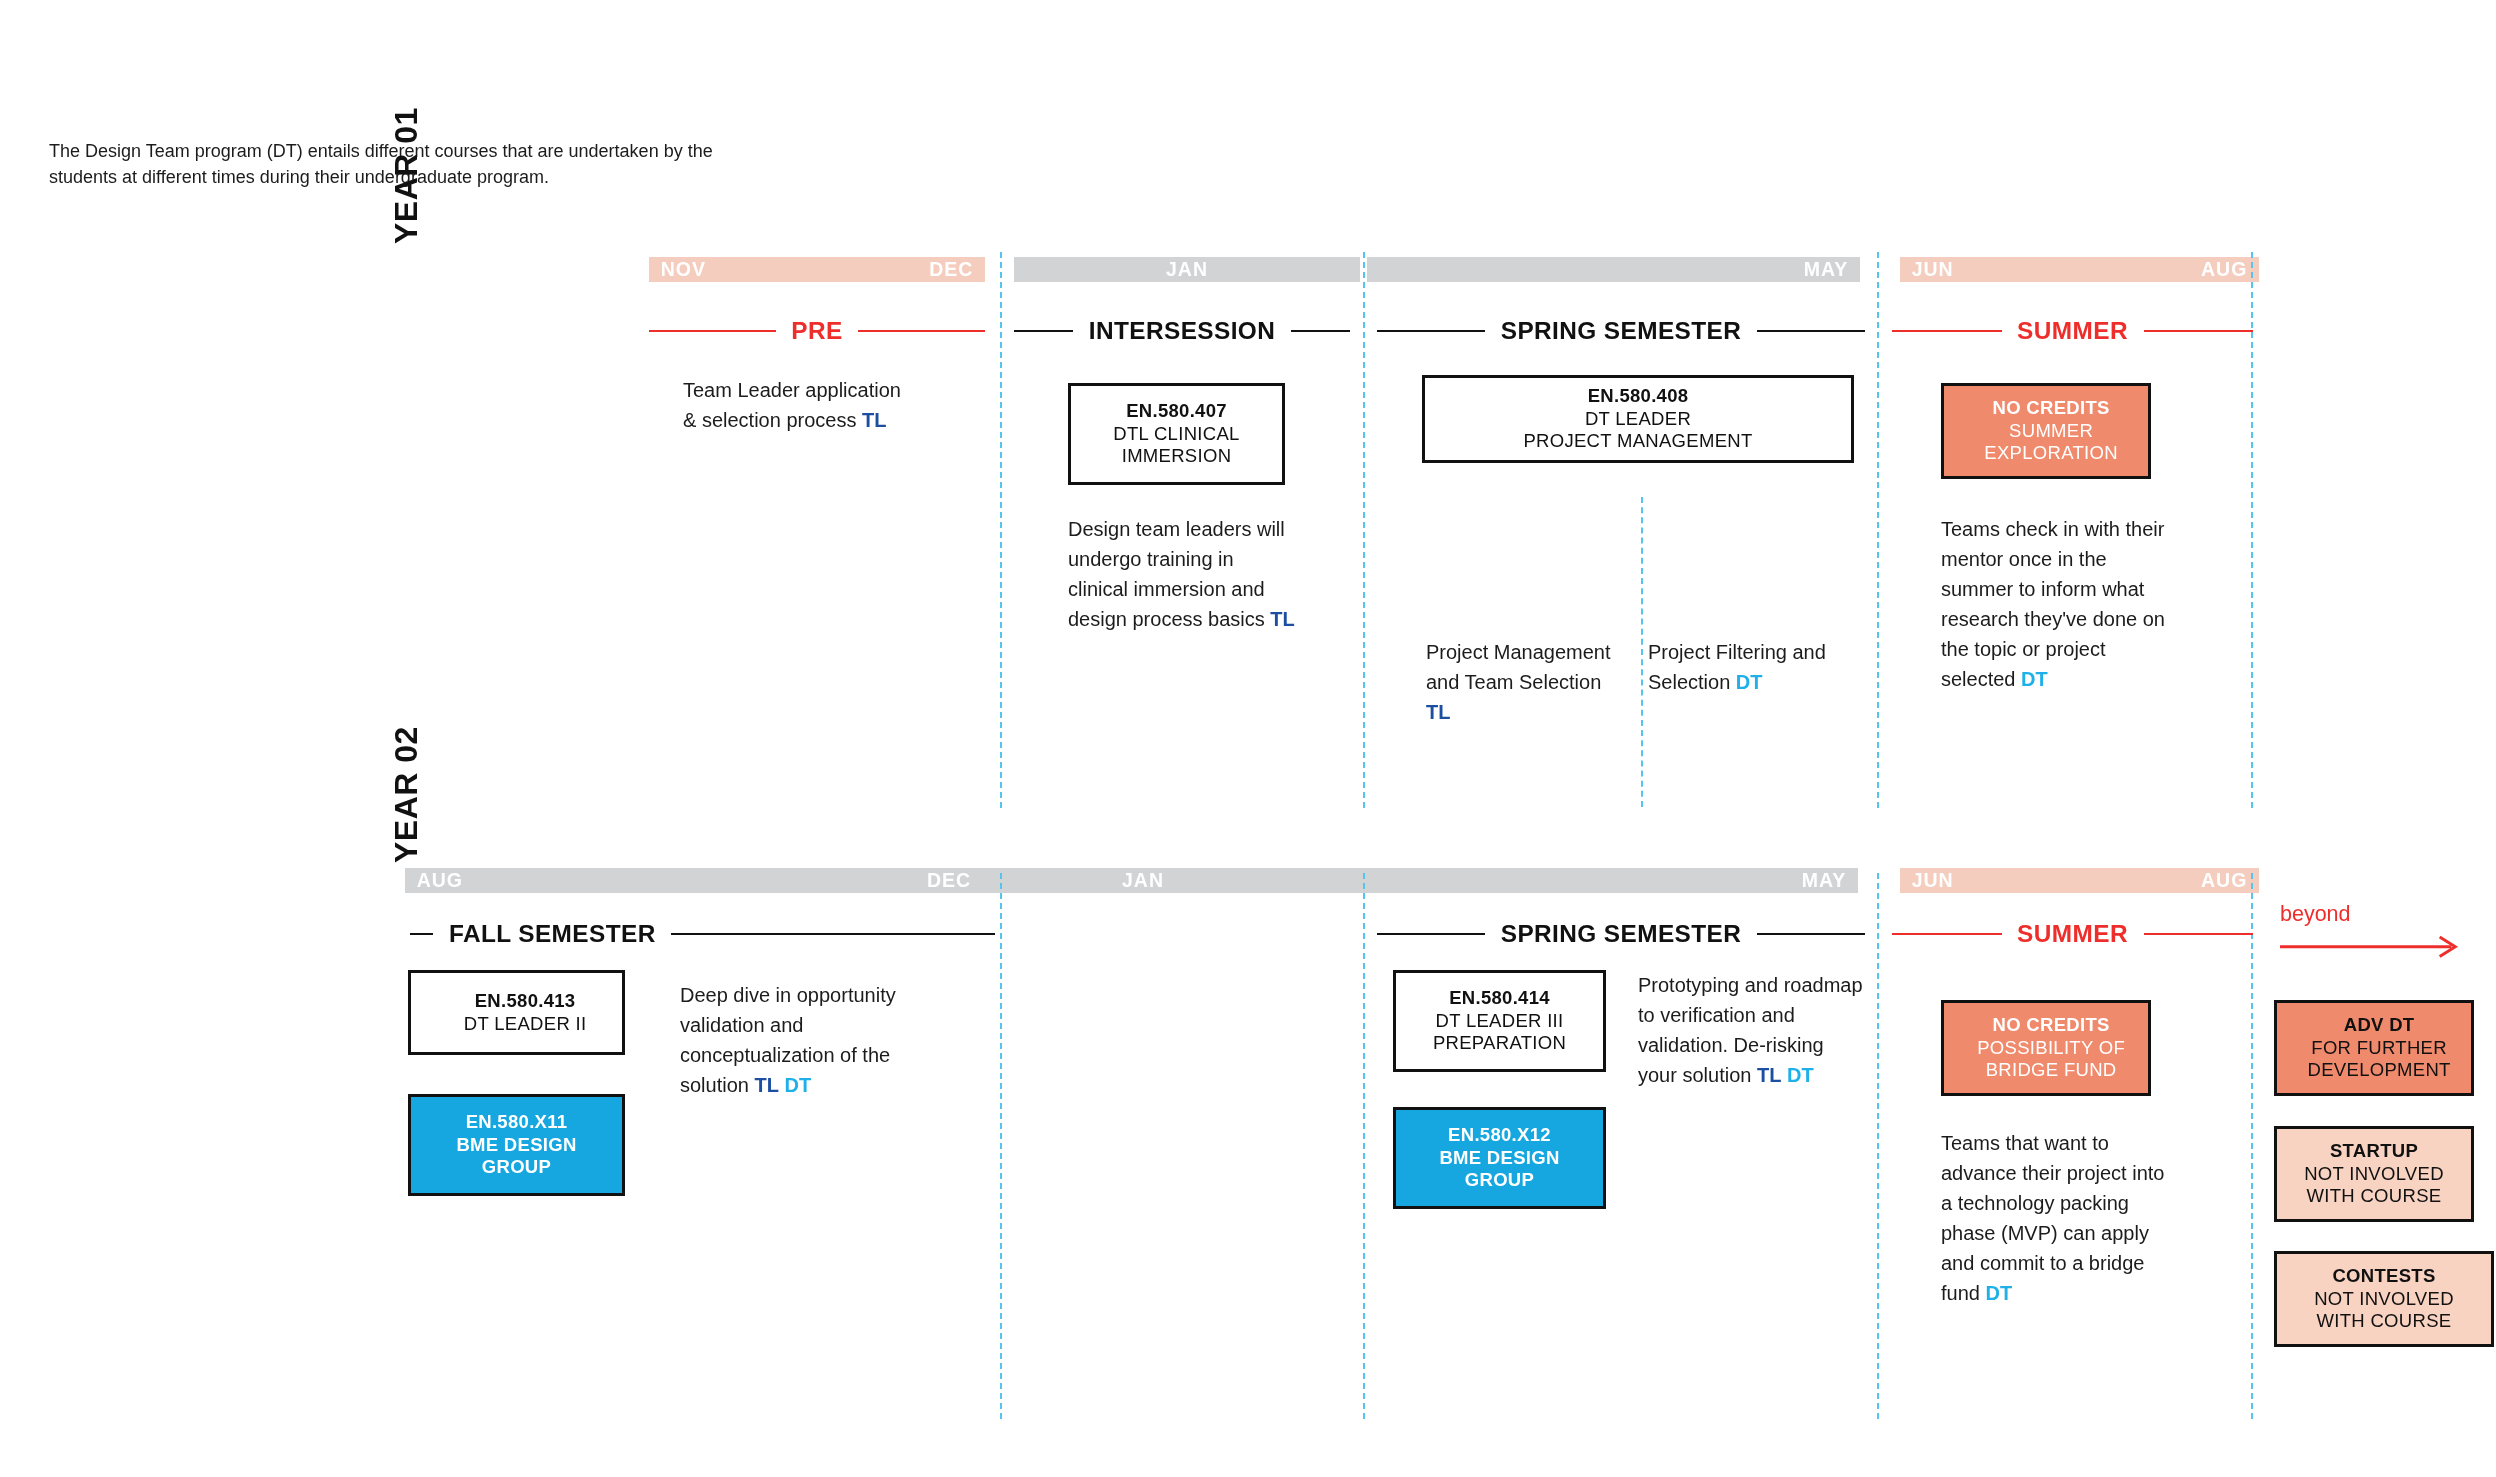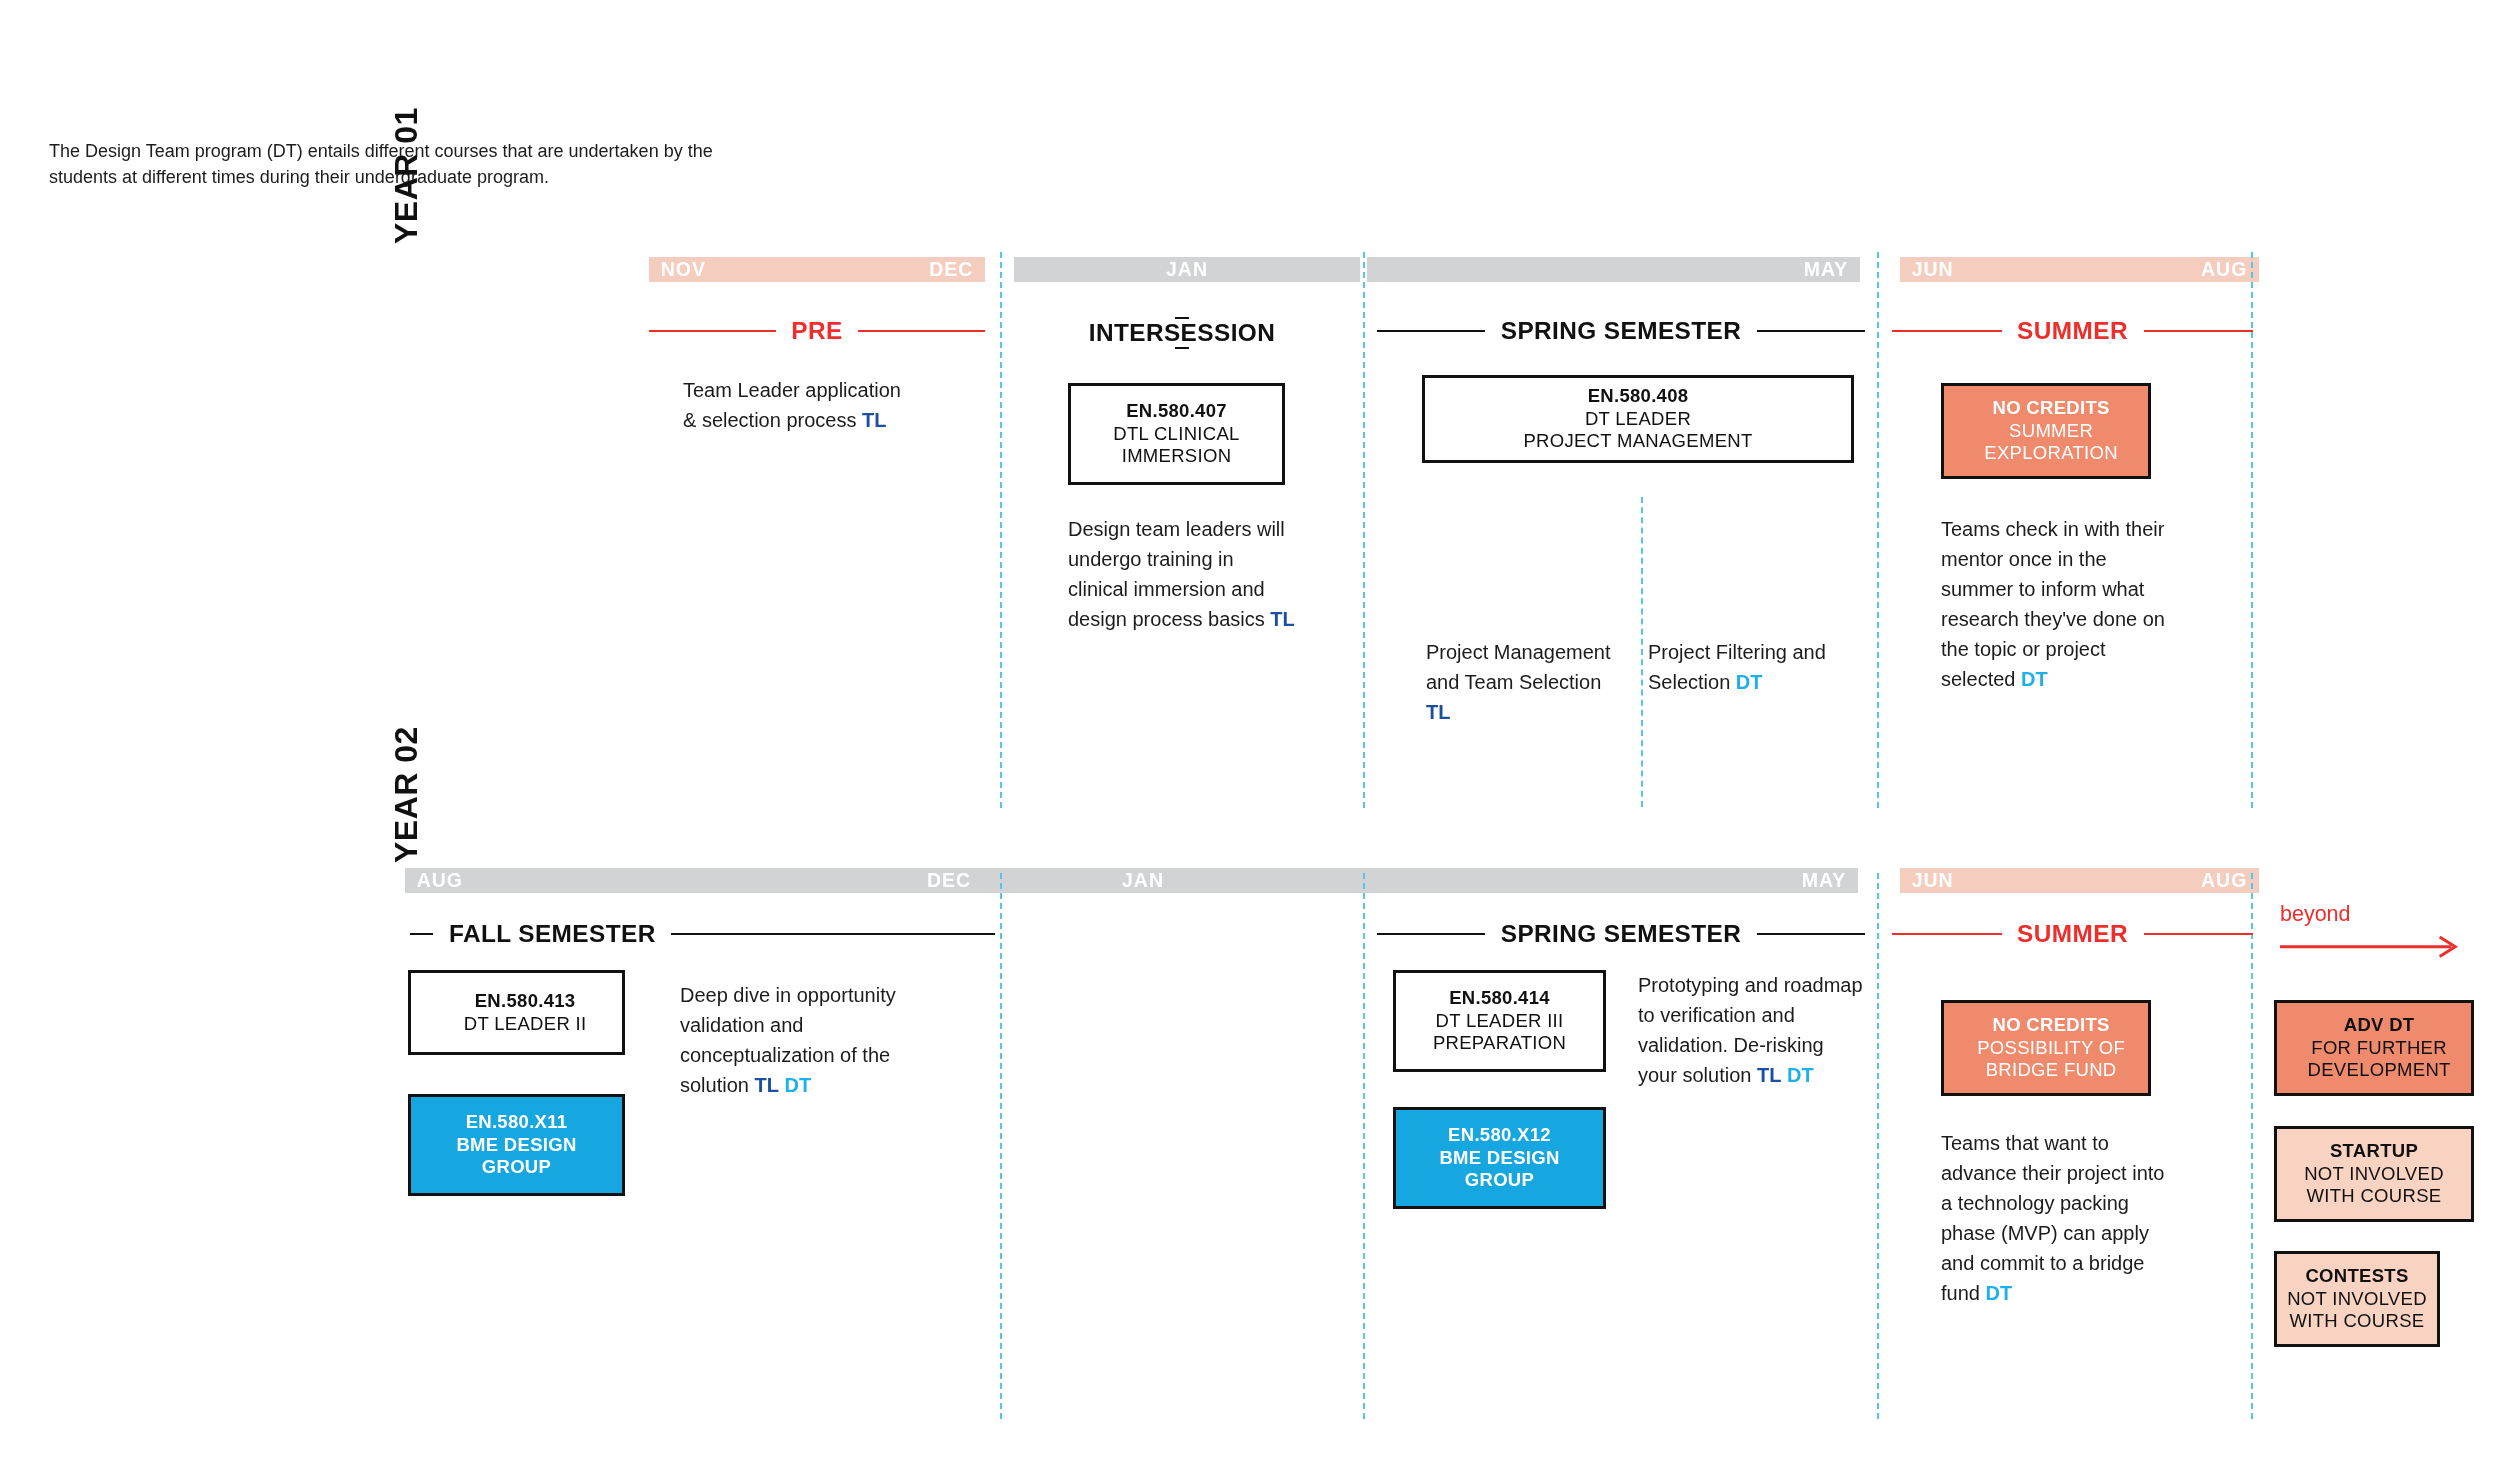--- a/index.html
+++ b/index.html
@@ -132,21 +132,21 @@
   <div class="vdash" style="left:1363px; top:252px; height:556px;"></div>
   <div class="vdash" style="left:1641px; top:497px; height:310px;"></div>
   <div class="vdash" style="left:1877px; top:252px; height:556px;"></div>
   <div class="vdash" style="left:2251px; top:252px; height:556px;"></div>
 
   <div class="phase-head red" style="left:649px; top:317px; width:336px;justify-content:flex-end;">
     <span class="rule"></span>
     <span class="ttl">PRE</span>
     <span class="rule"></span>
   </div>
-  <div class="phase-head black" style="left:1014px; top:317px; width:336px;flex-direction:column;">
+  <div class="phase-head black" style="left:1014px; top:317px; width:336px;">
     <span class="rule"></span>
     <span class="ttl">INTERSESSION</span>
     <span class="rule"></span>
   </div>
   <div class="phase-head black" style="left:1377px; top:317px; width:488px;">
     <span class="rule"></span>
     <span class="ttl">SPRING SEMESTER</span>
     <span class="rule"></span>
   </div>
   <div class="phase-head red" style="left:1892px; top:317px; width:361px;">
@@ -270,20 +270,20 @@
   <div class="box salmon" style="left:2274px; top:1000px; width:200px; height:96px;">
     <div class="code" style="color:#111;">ADV DT</div>
     <div class="name" style="color:#111;">FOR FURTHER</div>
     <div class="name" style="color:#111;">DEVELOPMENT</div>
   </div>
   <div class="box peach" style="left:2274px; top:1126px; width:200px; height:96px;">
     <div class="code">STARTUP</div>
     <div class="name">NOT INVOLVED</div>
     <div class="name">WITH COURSE</div>
   </div>
-  <div class="box peach" style="left:2274px; top:1251px; width:166px; height:96px;">
+  <div class="box peach" style="left:2274px; top:1251px; width:220px; height:96px;">
     <div class="code">CONTESTS</div>
     <div class="name">NOT INVOLVED</div>
     <div class="name">WITH COURSE</div>
   </div>
 
 </div>
 
 
 </body></html>

